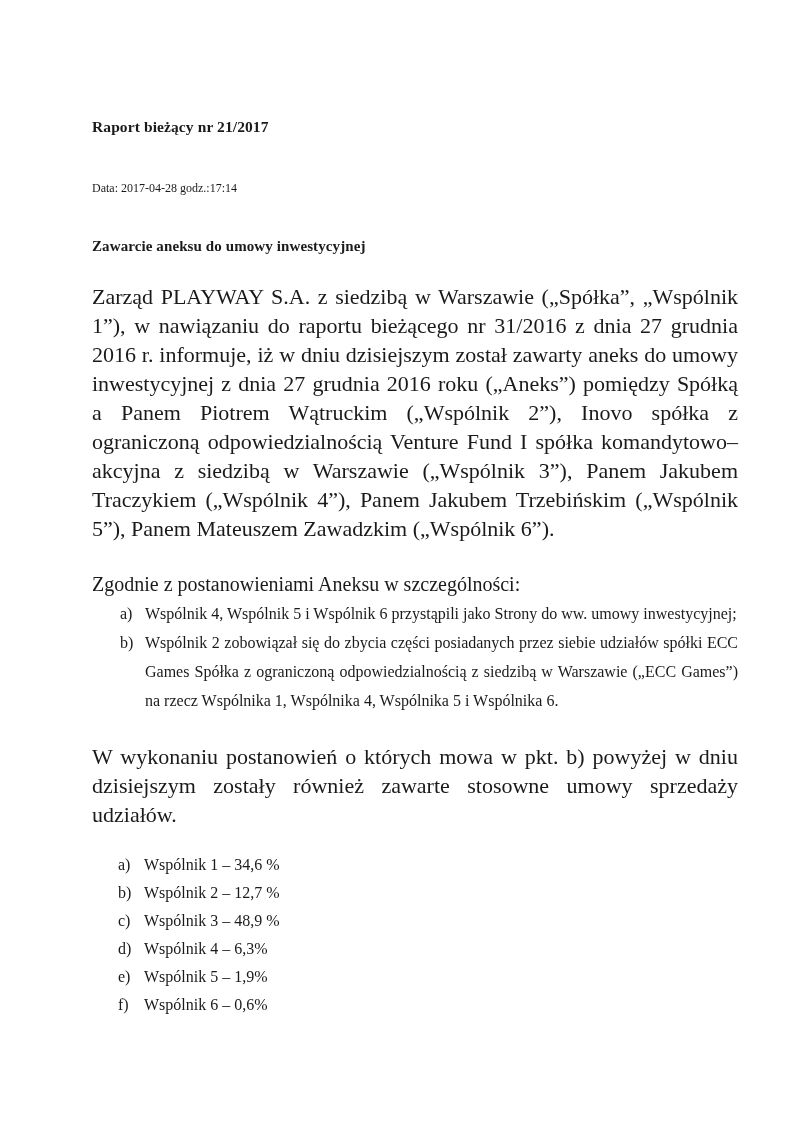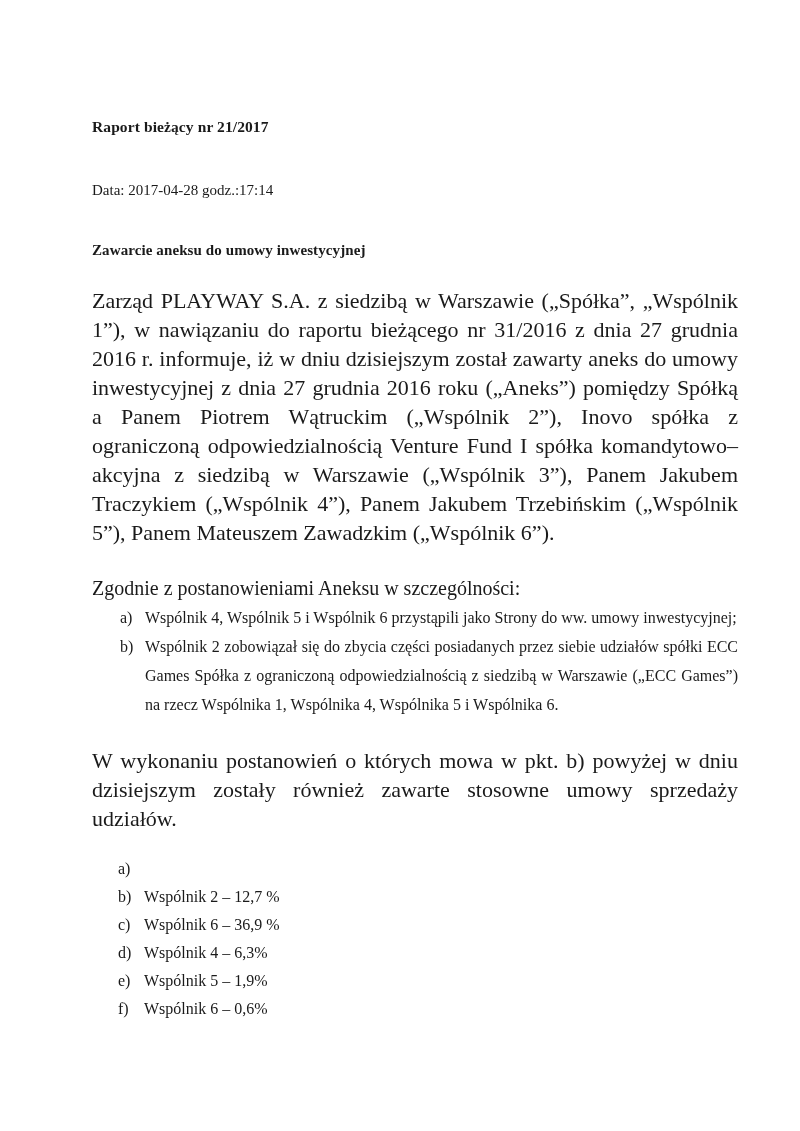--- a/index.html
+++ b/index.html
@@ -27,21 +27,21 @@
     padding: 118px 62px 0 92px;
   }
   .doc-title {
     font-size: 15.5px;
     font-weight: bold;
     letter-spacing: 0.1px;
     margin: 0;
     line-height: 1.2;
   }
   .meta-line {
-    font-size: 15px;
+    font-size: 12px;
     margin: 0;
     padding-top: 44px;
     line-height: 1.2;
   }
   .section-title {
     font-size: 15px;
     font-weight: bold;
     margin: 0;
     padding-top: 42px;
     line-height: 1.2;
@@ -145,28 +145,29 @@
   </div>
 
   <p class="body-par">W wykonaniu postanowień o których mowa w pkt. b) powyżej w dniu dzisiejszym zostały również zawarte stosowne umowy sprzedaży udziałów.</p>
 
 
   <div class="spacer-lg"></div>
 
   <div class="pct-list">
     <div class="li">
       <span class="marker">a)</span>
+      <span class="content">Wspólnik 1 – 34,6 %</span>
     </div>
     <div class="li">
       <span class="marker">b)</span>
       <span class="content">Wspólnik 2 – 12,7 %</span>
     </div>
     <div class="li">
       <span class="marker">c)</span>
-      <span class="content">Wspólnik 6 – 36,9 %</span>
+      <span class="content">Wspólnik 3 – 48,9 %</span>
     </div>
     <div class="li">
       <span class="marker">d)</span>
       <span class="content">Wspólnik 4 – 6,3%</span>
     </div>
     <div class="li">
       <span class="marker">e)</span>
       <span class="content">Wspólnik 5 – 1,9%</span>
     </div>
     <div class="li">

